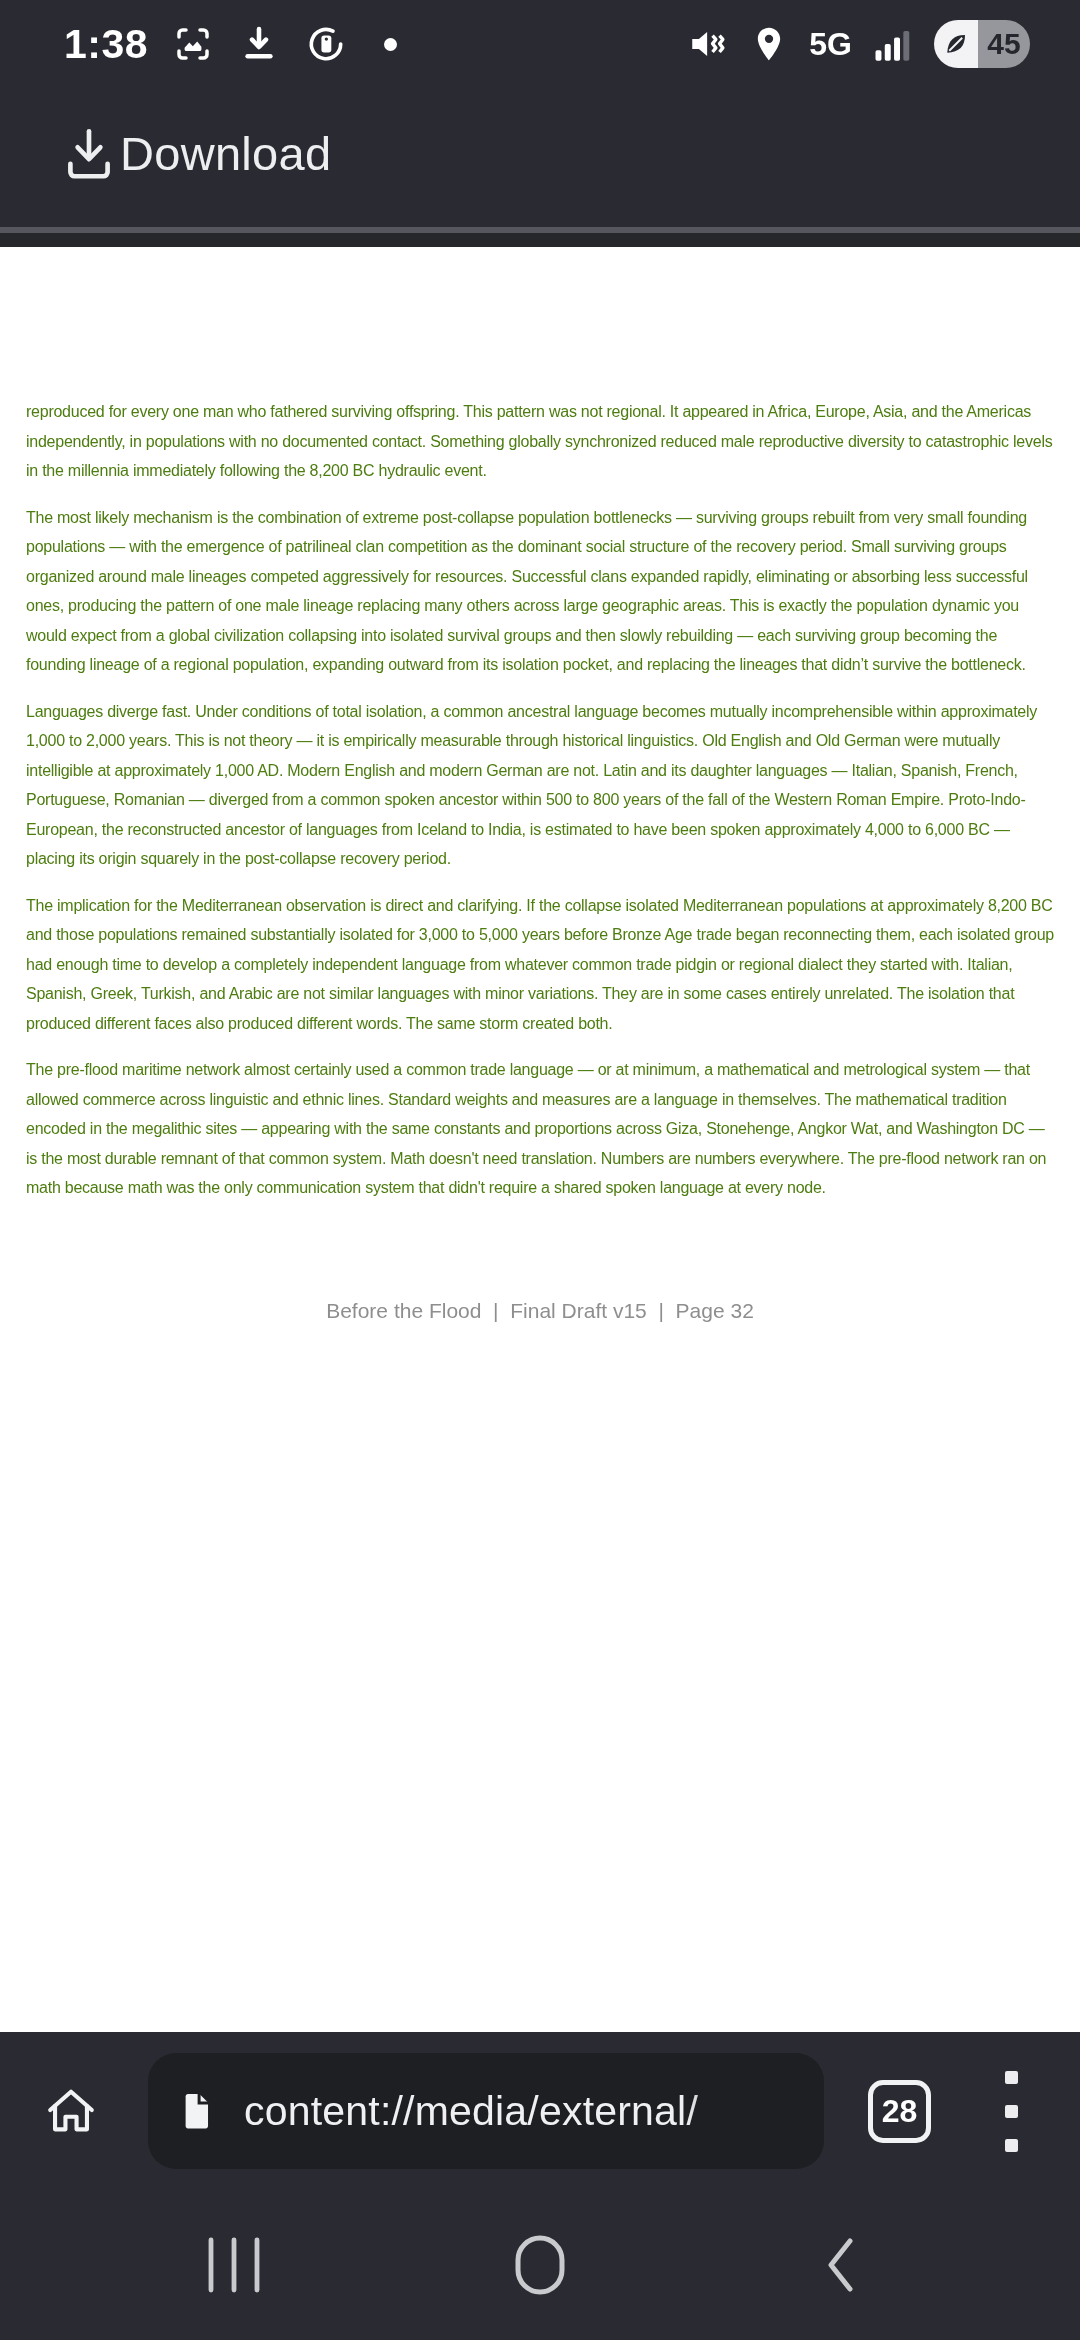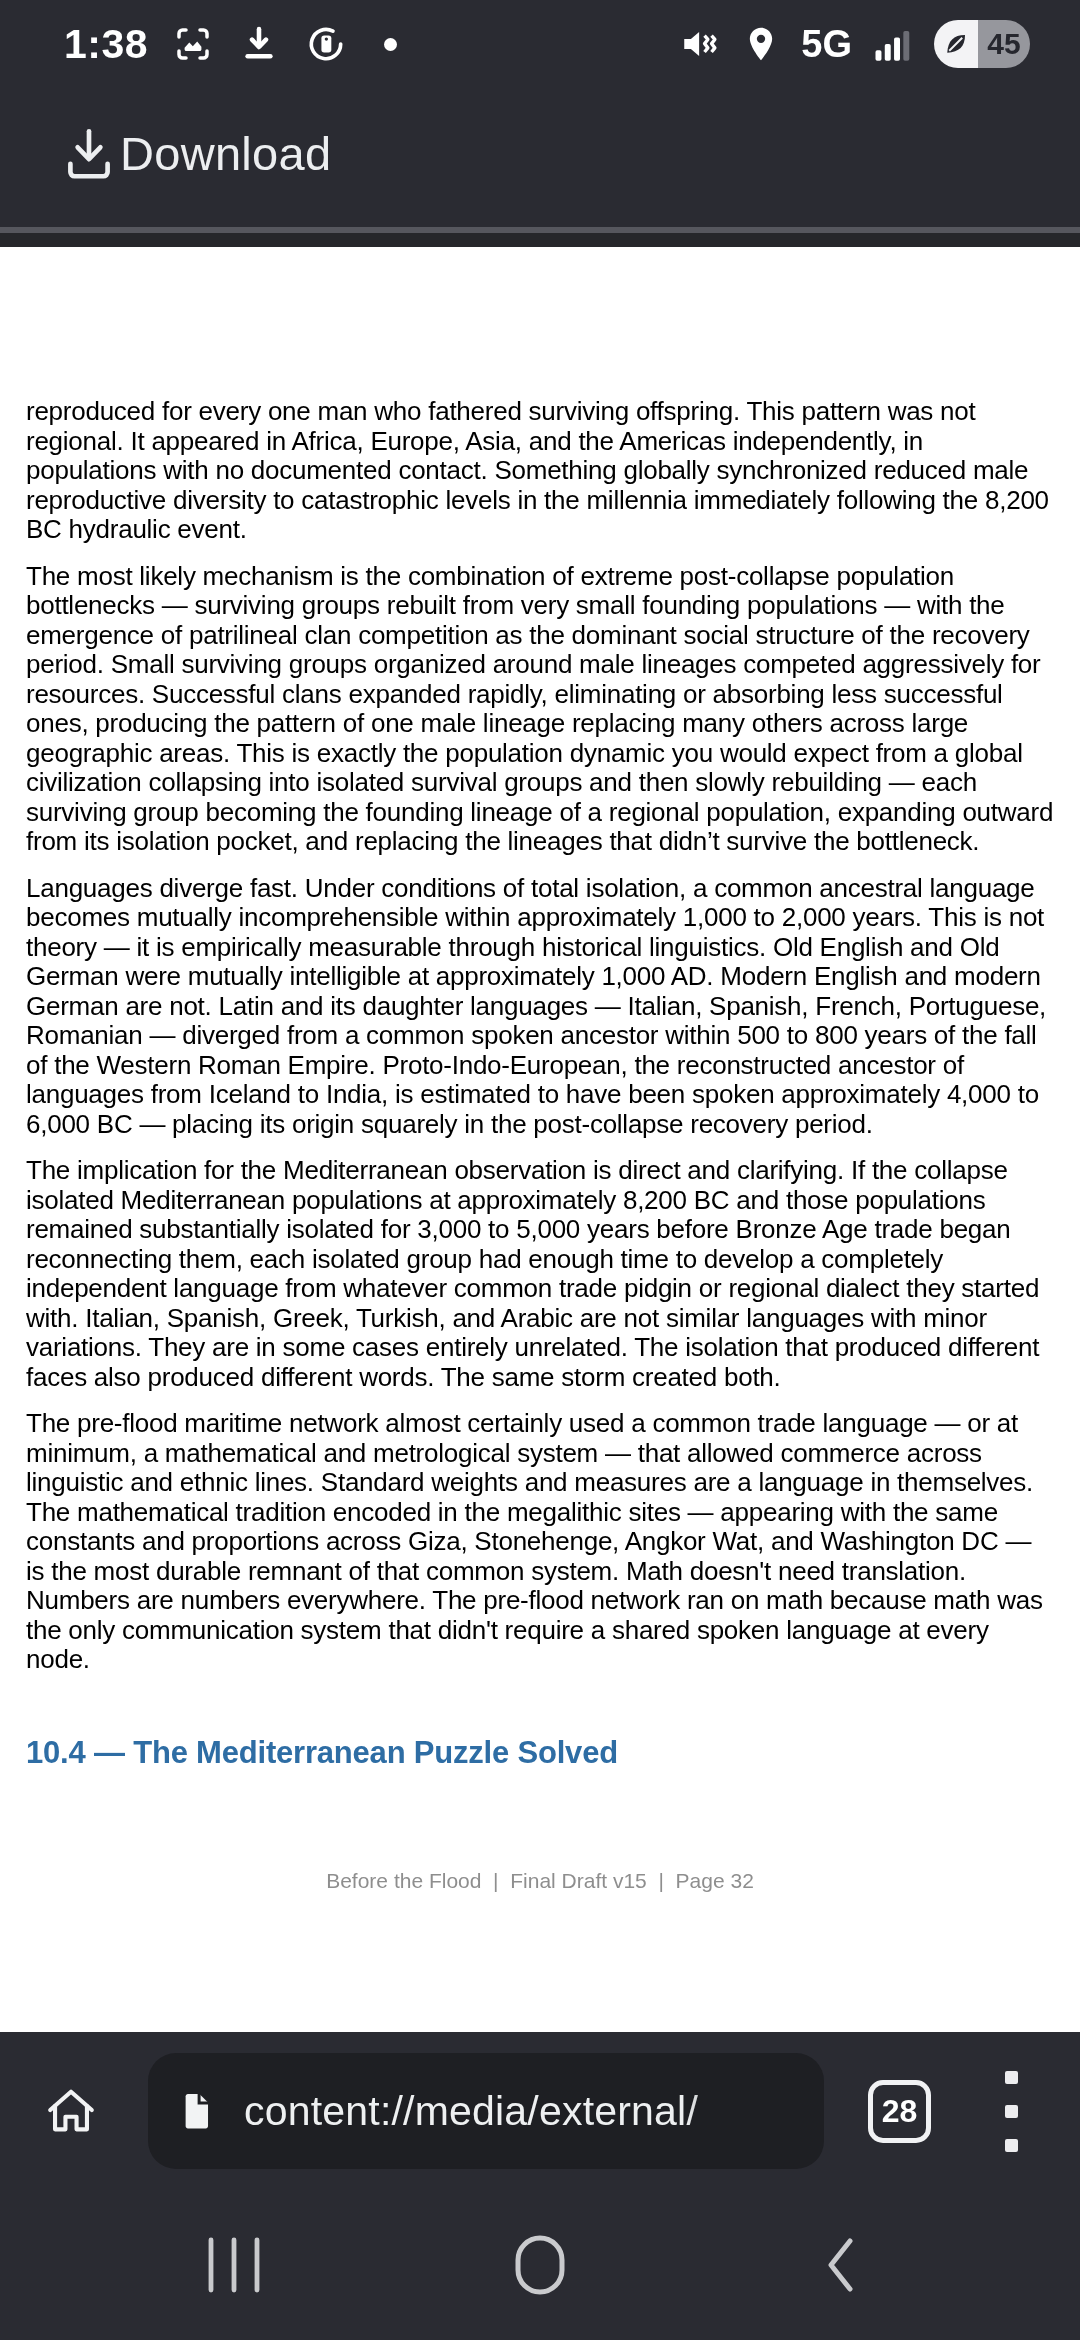--- a/index.html
+++ b/index.html
@@ -13,43 +13,43 @@
   
   .status-bar {
     height:80px; flex:0 0 auto; display:flex; align-items:center;
     justify-content:space-between; padding:8px 50px 0 64px; color:#fff;
   }
   .sb-left, .sb-right { display:flex; align-items:center; }
   .sb-left { gap:24px; }
   .sb-right { gap:20px; }
   .sb-time { font-size:41px; font-weight:600; letter-spacing:.5px; }
   .sb-dot { width:13px; height:13px; border-radius:50%; background:#fff; margin-left:12px; }
-  .net-label { font-size:38px; font-weight:700; }
+  .net-label { font-size:32px; font-weight:700; }
   .battery {
     width:96px; height:48px; border-radius:24px; overflow:hidden;
     display:flex; align-items:stretch;
   }
   .battery-left { width:44px; background:#f3f3f5; display:flex; align-items:center; justify-content:center; }
   .battery-right { flex:1; background:#96979d; display:flex; align-items:center; justify-content:center; }
   .battery-num { font-size:30px; font-weight:700; color:#26272e; }
 
   
   .dl-header {
     height:147px; flex:0 0 auto; display:flex; align-items:center;
     padding-left:58px; cursor:pointer;
   }
   .dl-label { font-size:47px; color:#eceef0; letter-spacing:.3px; }
   .divider { height:6px; background:#56575e; flex:0 0 auto; }
   .dark-band { height:14px; background:#26272b; flex:0 0 auto; }
 
   
   .page { flex:1 1 auto; background:#ffffff; padding:150px 26px 0; overflow:hidden; }
   .page p {
-    font-size:26px; line-height:29.5px; letter-spacing:-0.25px;
-    color:#000000; margin-bottom:17px; text-align:left;
+    font-size:16px; line-height:29.5px; letter-spacing:-0.25px;
+    color:#4d7c0f; margin-bottom:17px; text-align:left;
   }
   .page h3 {
     color:#2e6da4; font-size:31px; line-height:40px; letter-spacing:-0.2px;
     margin:58px 0 19px; font-weight:700;
   }
   .page-footer {
     margin-top:96px; text-align:center; color:#8e8e8e; font-size:21px; white-space:pre;
   }
 
   
@@ -161,21 +161,20 @@
   </div>
   <div class="divider"></div>
   <div class="dark-band"></div>
 
   <div class="page">
     <p>reproduced for every one man who fathered surviving offspring. This pattern was not regional. It appeared in Africa, Europe, Asia, and the Americas independently, in populations with no documented contact. Something globally synchronized reduced male reproductive diversity to catastrophic levels in the millennia immediately following the 8,200 BC hydraulic event.</p>
     <p>The most likely mechanism is the combination of extreme post-collapse population bottlenecks — surviving groups rebuilt from very small founding populations — with the emergence of patrilineal clan competition as the dominant social structure of the recovery period. Small surviving groups organized around male lineages competed aggressively for resources. Successful clans expanded rapidly, eliminating or absorbing less successful ones, producing the pattern of one male lineage replacing many others across large geographic areas. This is exactly the population dynamic you would expect from a global civilization collapsing into isolated survival groups and then slowly rebuilding — each surviving group becoming the founding lineage of a regional population, expanding outward from its isolation pocket, and replacing the lineages that didn’t survive the bottleneck.</p>
     <p>Languages diverge fast. Under conditions of total isolation, a common ancestral language becomes mutually incomprehensible within approximately 1,000 to 2,000 years. This is not theory — it is empirically measurable through historical linguistics. Old English and Old German were mutually intelligible at approximately 1,000 AD. Modern English and modern German are not. Latin and its daughter languages — Italian, Spanish, French, Portuguese, Romanian — diverged from a common spoken ancestor within 500 to 800 years of the fall of the Western Roman Empire. Proto-Indo-European, the reconstructed ancestor of languages from Iceland to India, is estimated to have been spoken approximately 4,000 to 6,000 BC — placing its origin squarely in the post-collapse recovery period.</p>
     <p>The implication for the Mediterranean observation is direct and clarifying. If the collapse isolated Mediterranean populations at approximately 8,200 BC and those populations remained substantially isolated for 3,000 to 5,000 years before Bronze Age trade began reconnecting them, each isolated group had enough time to develop a completely independent language from whatever common trade pidgin or regional dialect they started with. Italian, Spanish, Greek, Turkish, and Arabic are not similar languages with minor variations. They are in some cases entirely unrelated. The isolation that produced different faces also produced different words. The same storm created both.</p>
     <p>The pre-flood maritime network almost certainly used a common trade language — or at minimum, a mathematical and metrological system — that allowed commerce across linguistic and ethnic lines. Standard weights and measures are a language in themselves. The mathematical tradition encoded in the megalithic sites — appearing with the same constants and proportions across Giza, Stonehenge, Angkor Wat, and Washington DC — is the most durable remnant of that common system. Math doesn't need translation. Numbers are numbers everywhere. The pre-flood network ran on math because math was the only communication system that didn't require a shared spoken language at every node.</p>
-    <h3>10.4 — The Mediterranean Puzzle Solved</h3>
     <div class="page-footer">Before the Flood  |  Final Draft v15  |  Page 32</div>
   </div>
 
   <div class="browser-bar">
     <svg width="58" height="58" viewBox="0 0 24 24">
       <g stroke="#f2f3f4" stroke-width="1.7" fill="none" stroke-linecap="round" stroke-linejoin="round">
         <path d="M3.4 11.6L12 4l8.6 7.6"></path>
         <path d="M5.4 10v9.6h4.3v-5.2h4.6v5.2h4.3V10"></path>
       </g>
     </svg>

